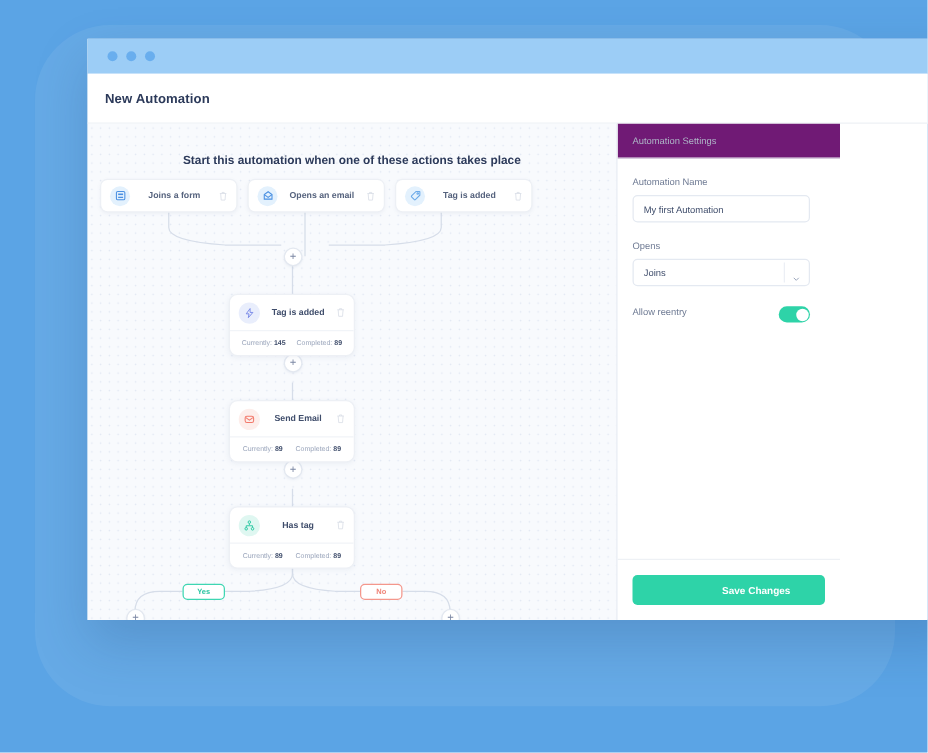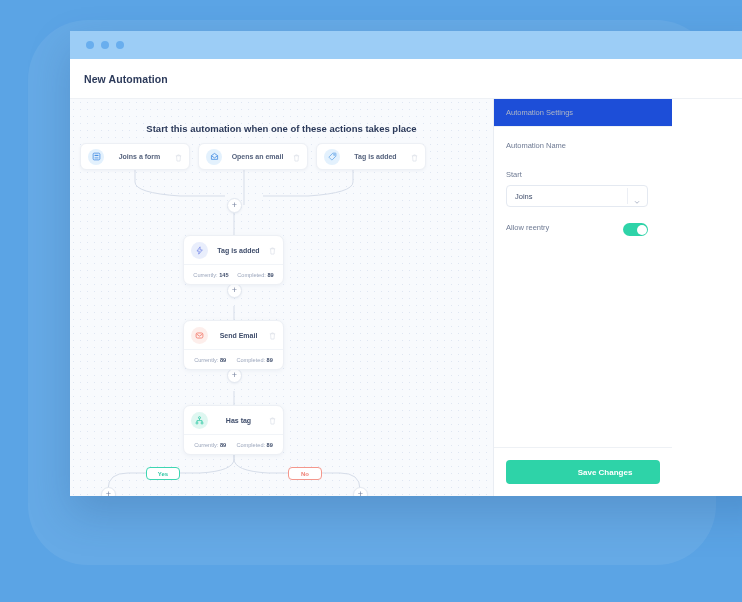--- a/index.html
+++ b/index.html
@@ -208,21 +208,21 @@
 
   
   .panel {
     width: 178px;
     background: #fff;
     display: flex;
     flex-direction: column;
   }
   .panel-head {
     height: 28px;
-    background: #1d4ed8;
+    background: #701a75;
     border-bottom: 1px solid #eef1f5;
     display: flex; align-items: center;
     padding-left: 12px;
     font-size: 7.5px;
     color: #aeb6c7;
   }
   .panel-body { padding: 14px 24px 0 12px; flex: 1; }
   .field-label {
     font-size: 7.5px;
     color: #6e7a93;
@@ -499,24 +499,25 @@
       <div class="badge no" style="left:218px; top:368px;">No</div>
 
     </div>
 
     <div class="panel">
 
       <div class="panel-head">Automation Settings</div>
 
       <div class="panel-body">
         <div class="field-label">Automation Name</div>
+        <input class="text-input" value="My first Automation" style="">
 
         <div class="gap"></div>
 
-        <div class="field-label">Start</div>
+        <div class="field-label">Opens</div>
         <div class="select-wrap">
           <div class="select-box">
             <span>Joins</span>
           </div>
           <div class="select-div"></div>
           <span class="chev">
             <svg width="8" height="8" viewBox="0 0 16 16" fill="none" stroke="#9aa5bb" stroke-width="1.6">
               <path d="M4 6.5l4 4 4-4"></path>
             </svg>
           </span>

